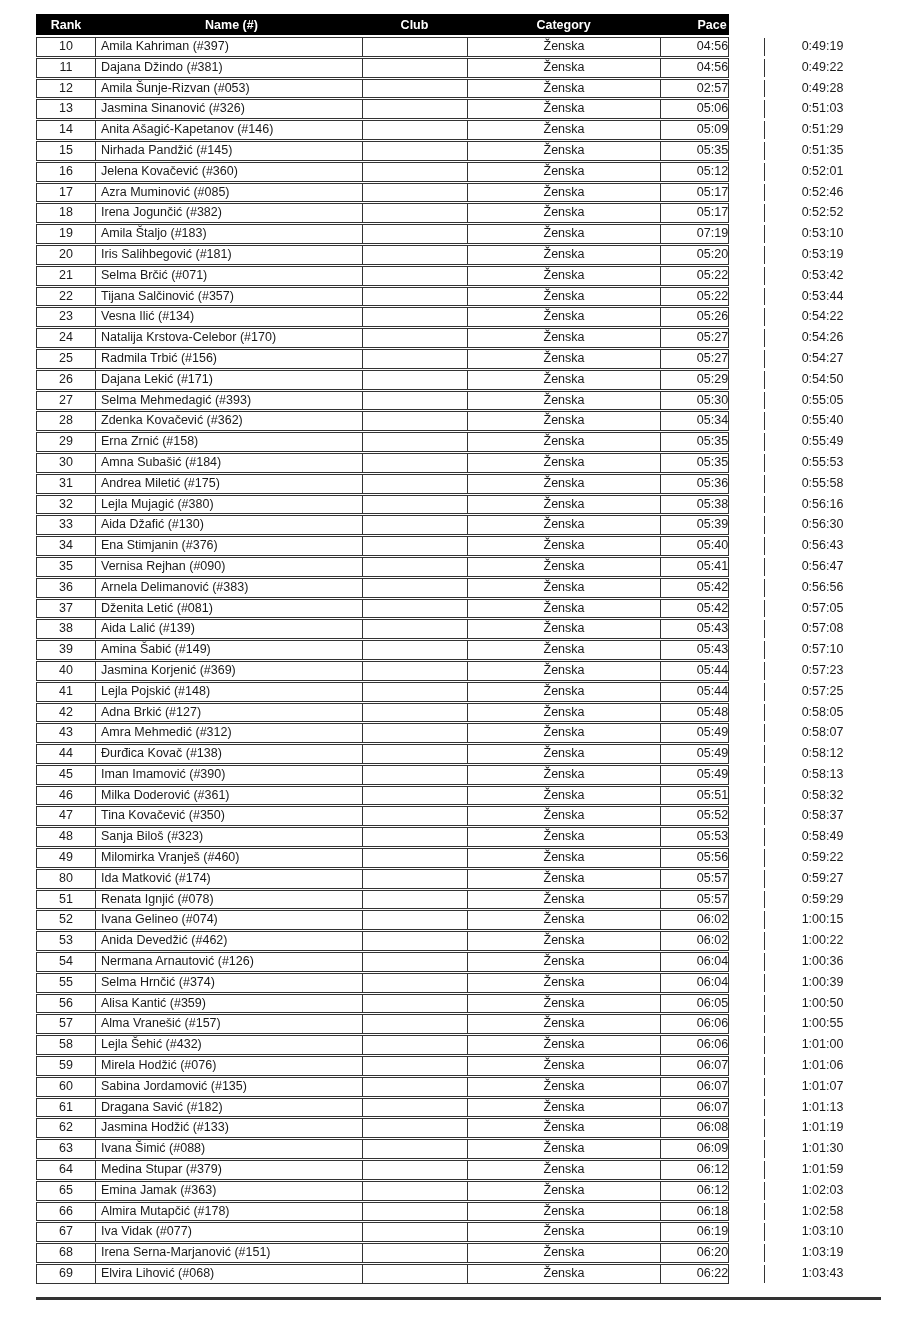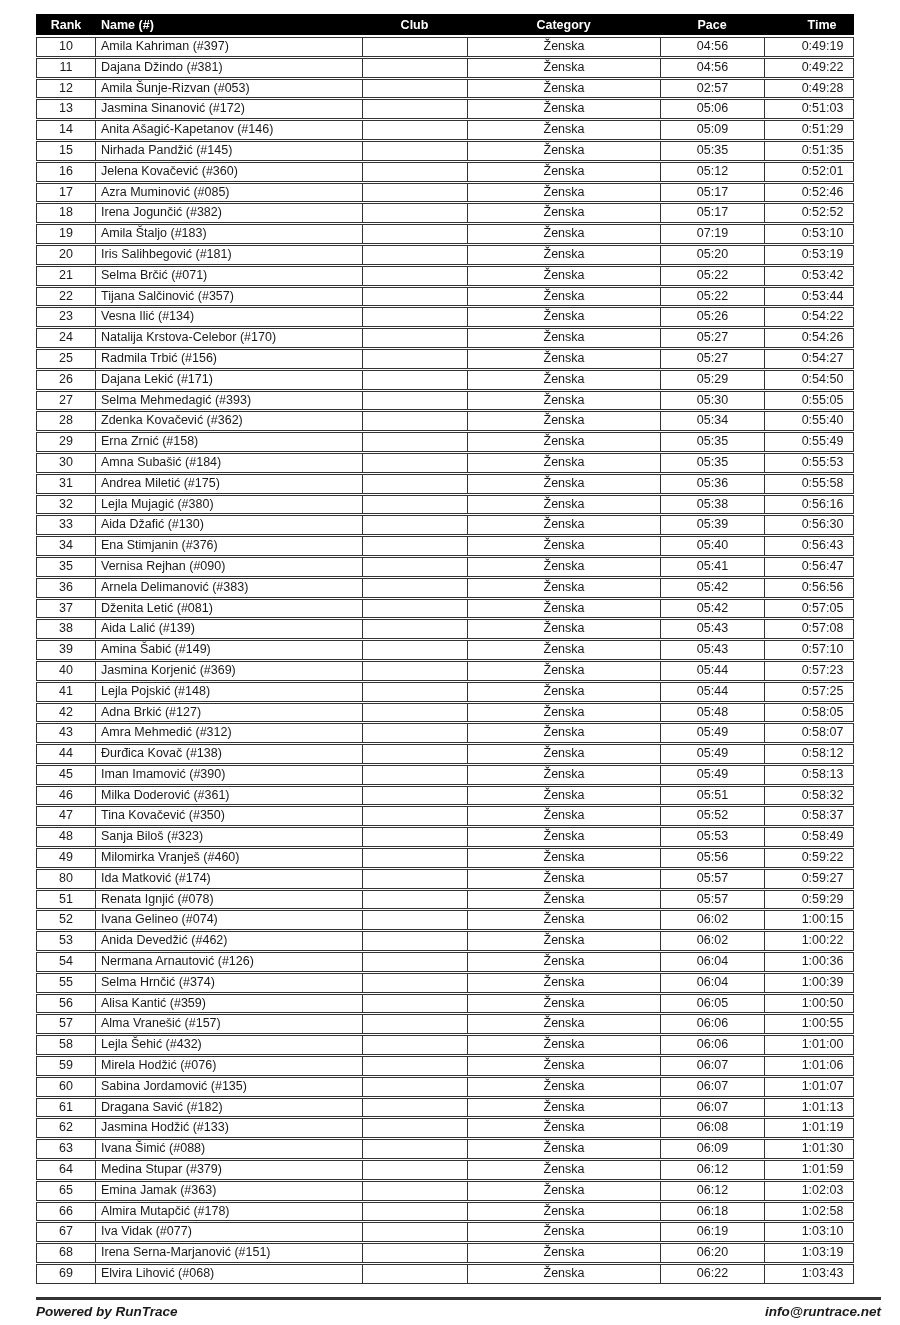--- a/index.html
+++ b/index.html
@@ -8,21 +8,21 @@
     width: 900px; height: 1325px;
     font-family: "Liberation Sans", sans-serif;
     color: var(--text-color, #1a1a1a);
     position: relative;
     overflow: hidden;
   }
   .page { position: absolute; inset: 0; background: #fff; }
   .results-table {
     position: absolute;
     left: 36px; top: 14px;
-    width: 818px;
+    width: 693px;
   }
   .grid-row {
     display: grid;
     grid-template-columns: 58px 267px 105px 193px 104px 116px;
     width: 100%;
   }
   .header-row {
     background: var(--header-bg, #000);
     color: var(--header-text, #fff);
     font-weight: bold;
@@ -43,21 +43,21 @@
   .row:last-child { margin-bottom: 0; }
   .cell {
     overflow: hidden;
     white-space: nowrap;
     text-align: center;
   }
   .row .cell { border-left: 1px solid var(--border-color, #333); display: flex; align-items: center; justify-content: center; }
   .row .cell:first-child { border-left: none; }
   .cell.col-name { text-align: left; padding-left: 5px; justify-content: flex-start; }
   .header-row .cell { border-left: none; }
-  .header-row .cell.col-name { padding-left: 6px; }
+  .header-row .cell.col-name { padding-left: 6px; text-align: center; }
   .footer-rule {
     position: absolute;
     left: 36px; top: 1297px;
     width: 845px; height: 2.5px;
     background: var(--border-color, #333);
   }
   .footer {
     position: absolute;
     left: 36px; top: 1304px;
     width: 845px;
@@ -106,21 +106,21 @@
       <div class="cell col-rank">12</div>
       <div class="cell col-name">Amila Šunje-Rizvan (#053)</div>
       <div class="cell col-club"></div>
       <div class="cell col-category">Ženska</div>
       <div class="cell col-pace">02:57</div>
       <div class="cell col-time">0:49:28</div>
     </div>
 
     <div class="grid-row row">
       <div class="cell col-rank">13</div>
-      <div class="cell col-name">Jasmina Sinanović (#172)</div>
+      <div class="cell col-name">Jasmina Sinanović (#326)</div>
       <div class="cell col-club"></div>
       <div class="cell col-category">Ženska</div>
       <div class="cell col-pace">05:06</div>
       <div class="cell col-time">0:51:03</div>
     </div>
 
     <div class="grid-row row">
       <div class="cell col-rank">14</div>
       <div class="cell col-name">Anita Ašagić-Kapetanov (#146)</div>
       <div class="cell col-club"></div>
@@ -620,18 +620,14 @@
       <div class="cell col-name">Elvira Lihović (#068)</div>
       <div class="cell col-club"></div>
       <div class="cell col-category">Ženska</div>
       <div class="cell col-pace">06:22</div>
       <div class="cell col-time">1:03:43</div>
     </div>
   </div>
   </div>
 
   <div class="footer-rule"></div>
-  <div class="footer">
-    <span>Powered by RunTrace</span>
-    <span>info@runtrace.net</span>
-  </div>
 
 </div>
 
 </body></html>

